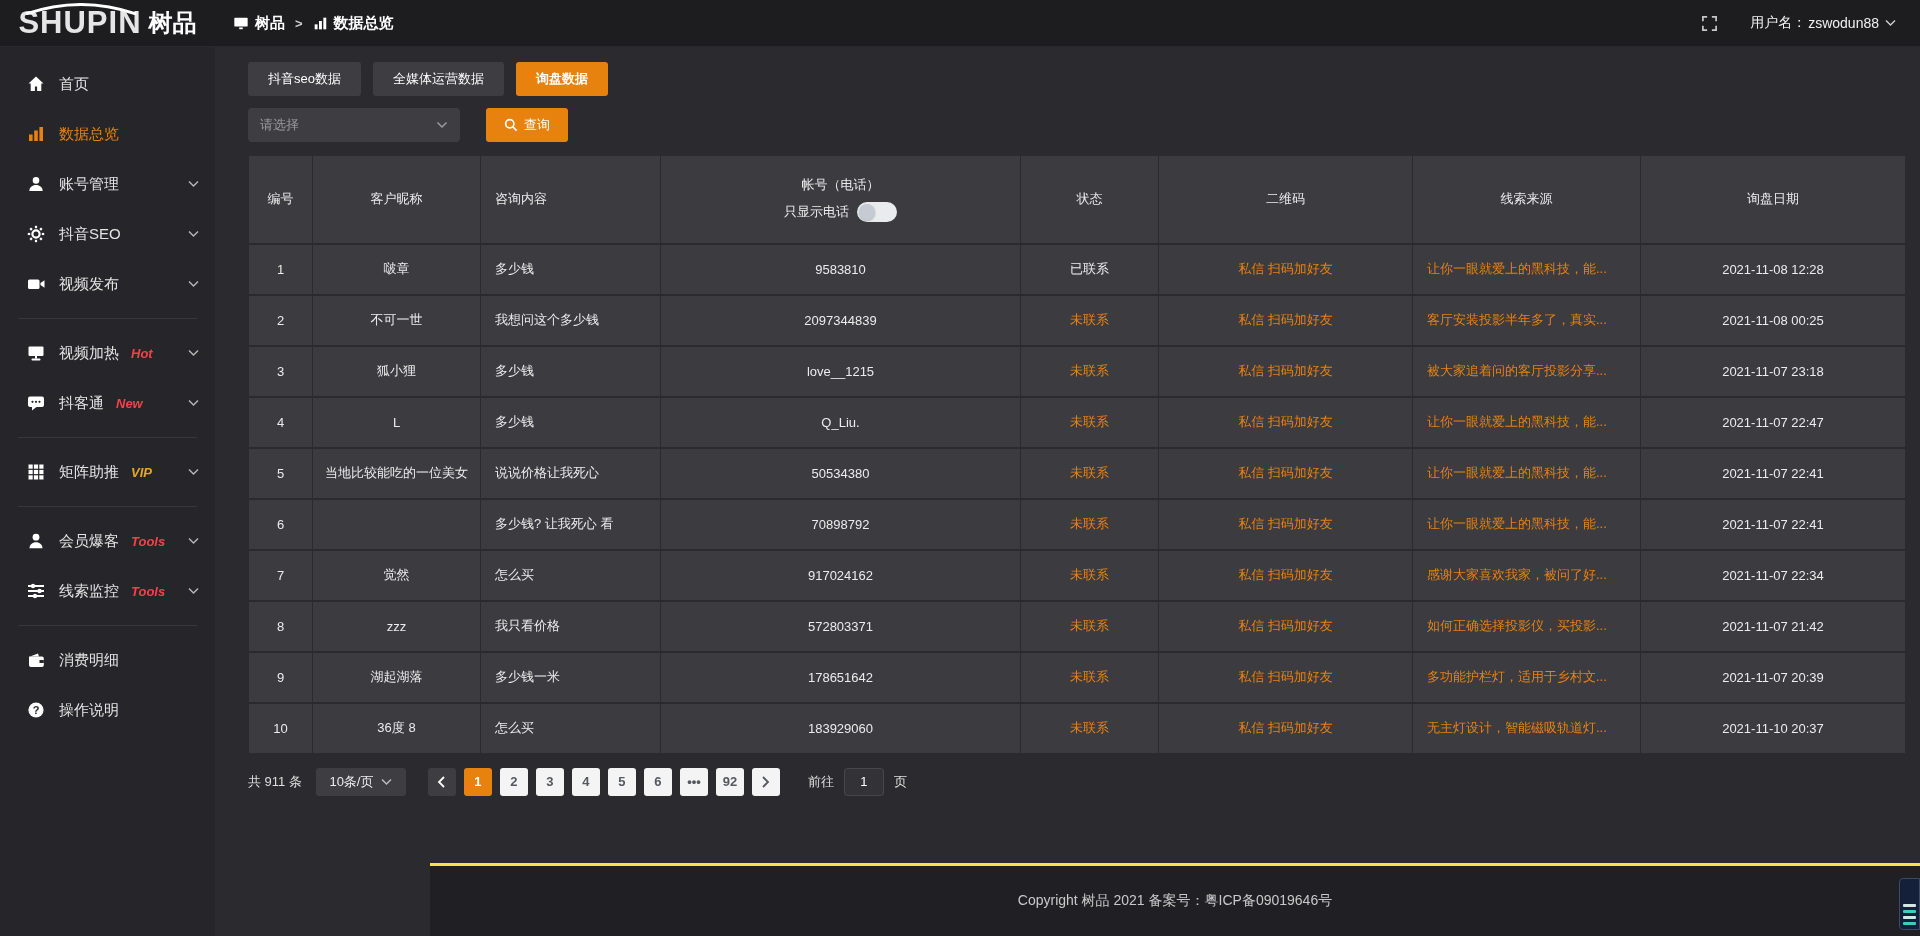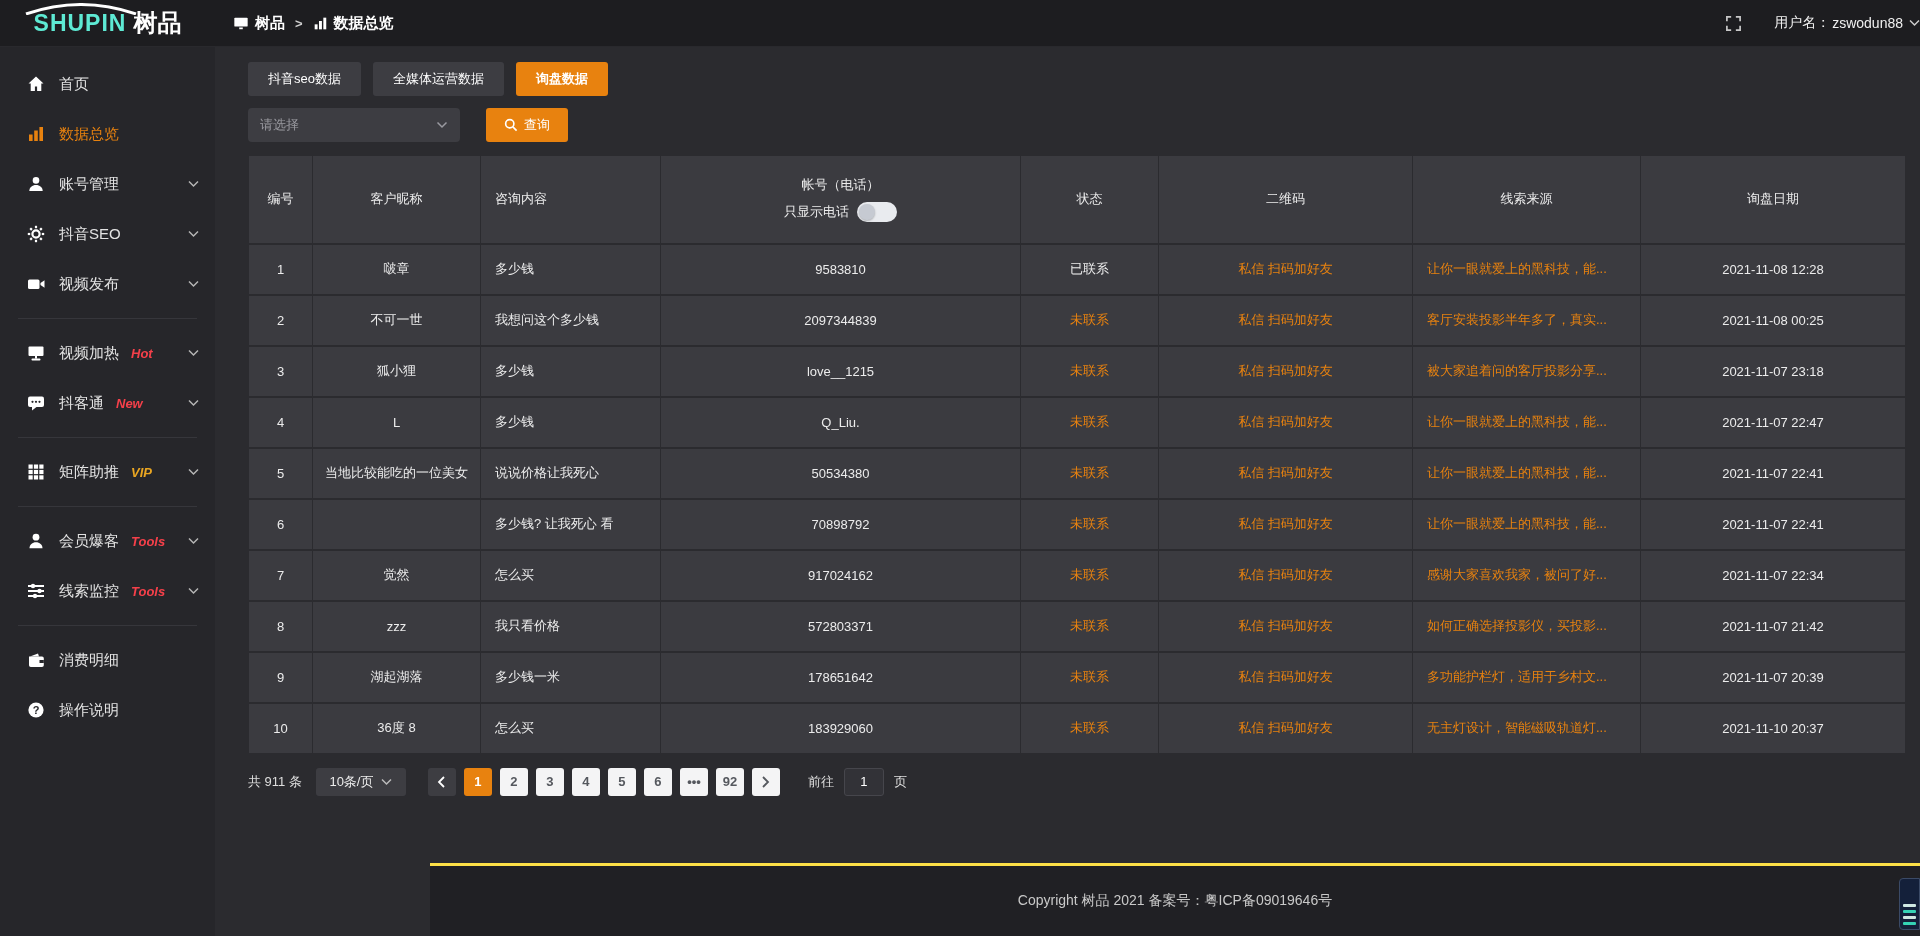--- a/index.html
+++ b/index.html
@@ -7,27 +7,27 @@
               font-family:"Liberation Sans","DejaVu Sans",sans-serif; color:#e6e6e6; }
   .app { position:relative; width:1920px; height:936px; }
 
   
   .topbar { position:absolute; top:0; left:0; width:1920px; height:47px;
             background:#1d1d20; display:flex; align-items:center; z-index:5;
             border-bottom:1px solid #29292d; }
   .logo { width:215px; height:47px; display:flex; align-items:center; justify-content:center;
           position:relative; }
   .logo-arc { position:absolute; left:22px; top:3px; }
-  .brand-en { font-size:23px; font-weight:bold; color:#5eead4; letter-spacing:1px; }
+  .brand-en { font-size:31px; font-weight:bold; color:#e5e5e5; letter-spacing:1px; }
   .brand-cn { font-size:24px; font-weight:bold; color:#fff; margin-left:7px; }
   .breadcrumb { display:flex; align-items:center; margin-left:18px; font-size:15px;
                 font-weight:bold; color:#fff; }
   .breadcrumb .crumb { display:flex; align-items:center; gap:6px; }
   .breadcrumb .sep { margin:0 10px; color:#cfcfcf; font-size:13px; }
-  .topbar-right { margin-left:auto; display:flex; align-items:center; gap:32px; }
+  .topbar-right { margin-left:auto; display:flex; align-items:center; gap:32px; padding-right:24px; }
   .username { font-size:14px; color:#f0f0f0; display:flex; align-items:center; gap:6px; }
 
   
   .sidebar { position:absolute; top:47px; left:0; bottom:0; width:215px; background:#26262a; }
   .side-nav { padding-top:12px; }
   .side-item { height:50px; display:flex; align-items:center; padding:0 16px 0 27px;
                cursor:pointer; font-size:15px; color:#e3e3e3; position:relative; }
   .side-item .s-icon { width:18px; height:18px; margin-right:14px; flex:none; display:flex; }
   .side-item.active { color:#e8820f; }
   .side-label { white-space:nowrap; }

